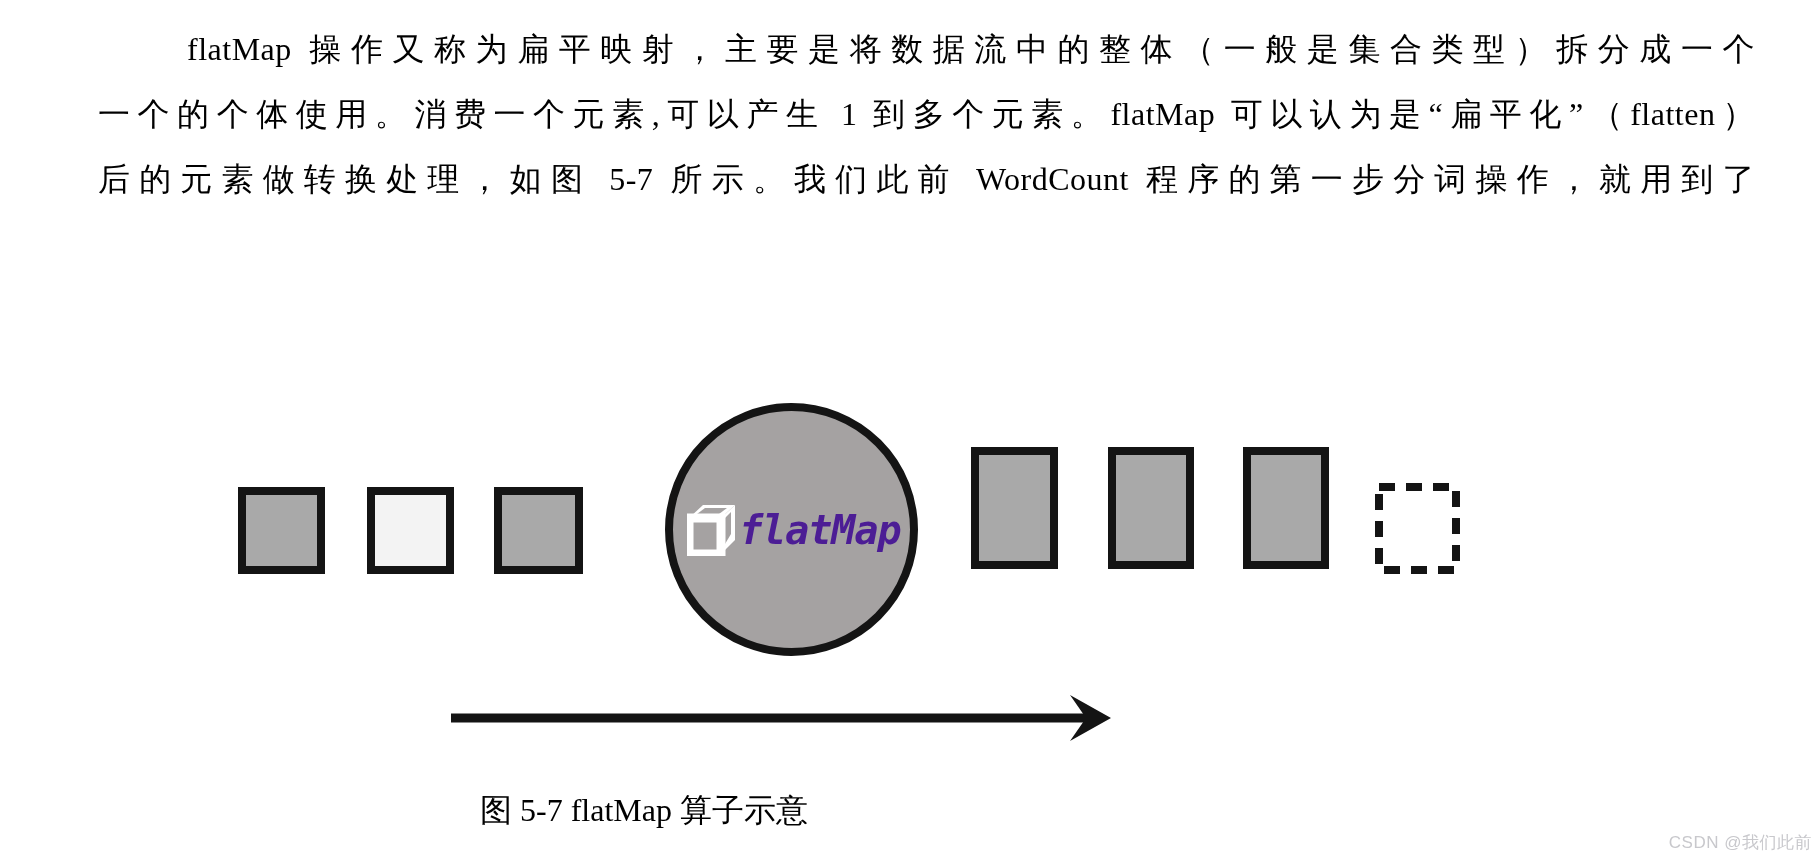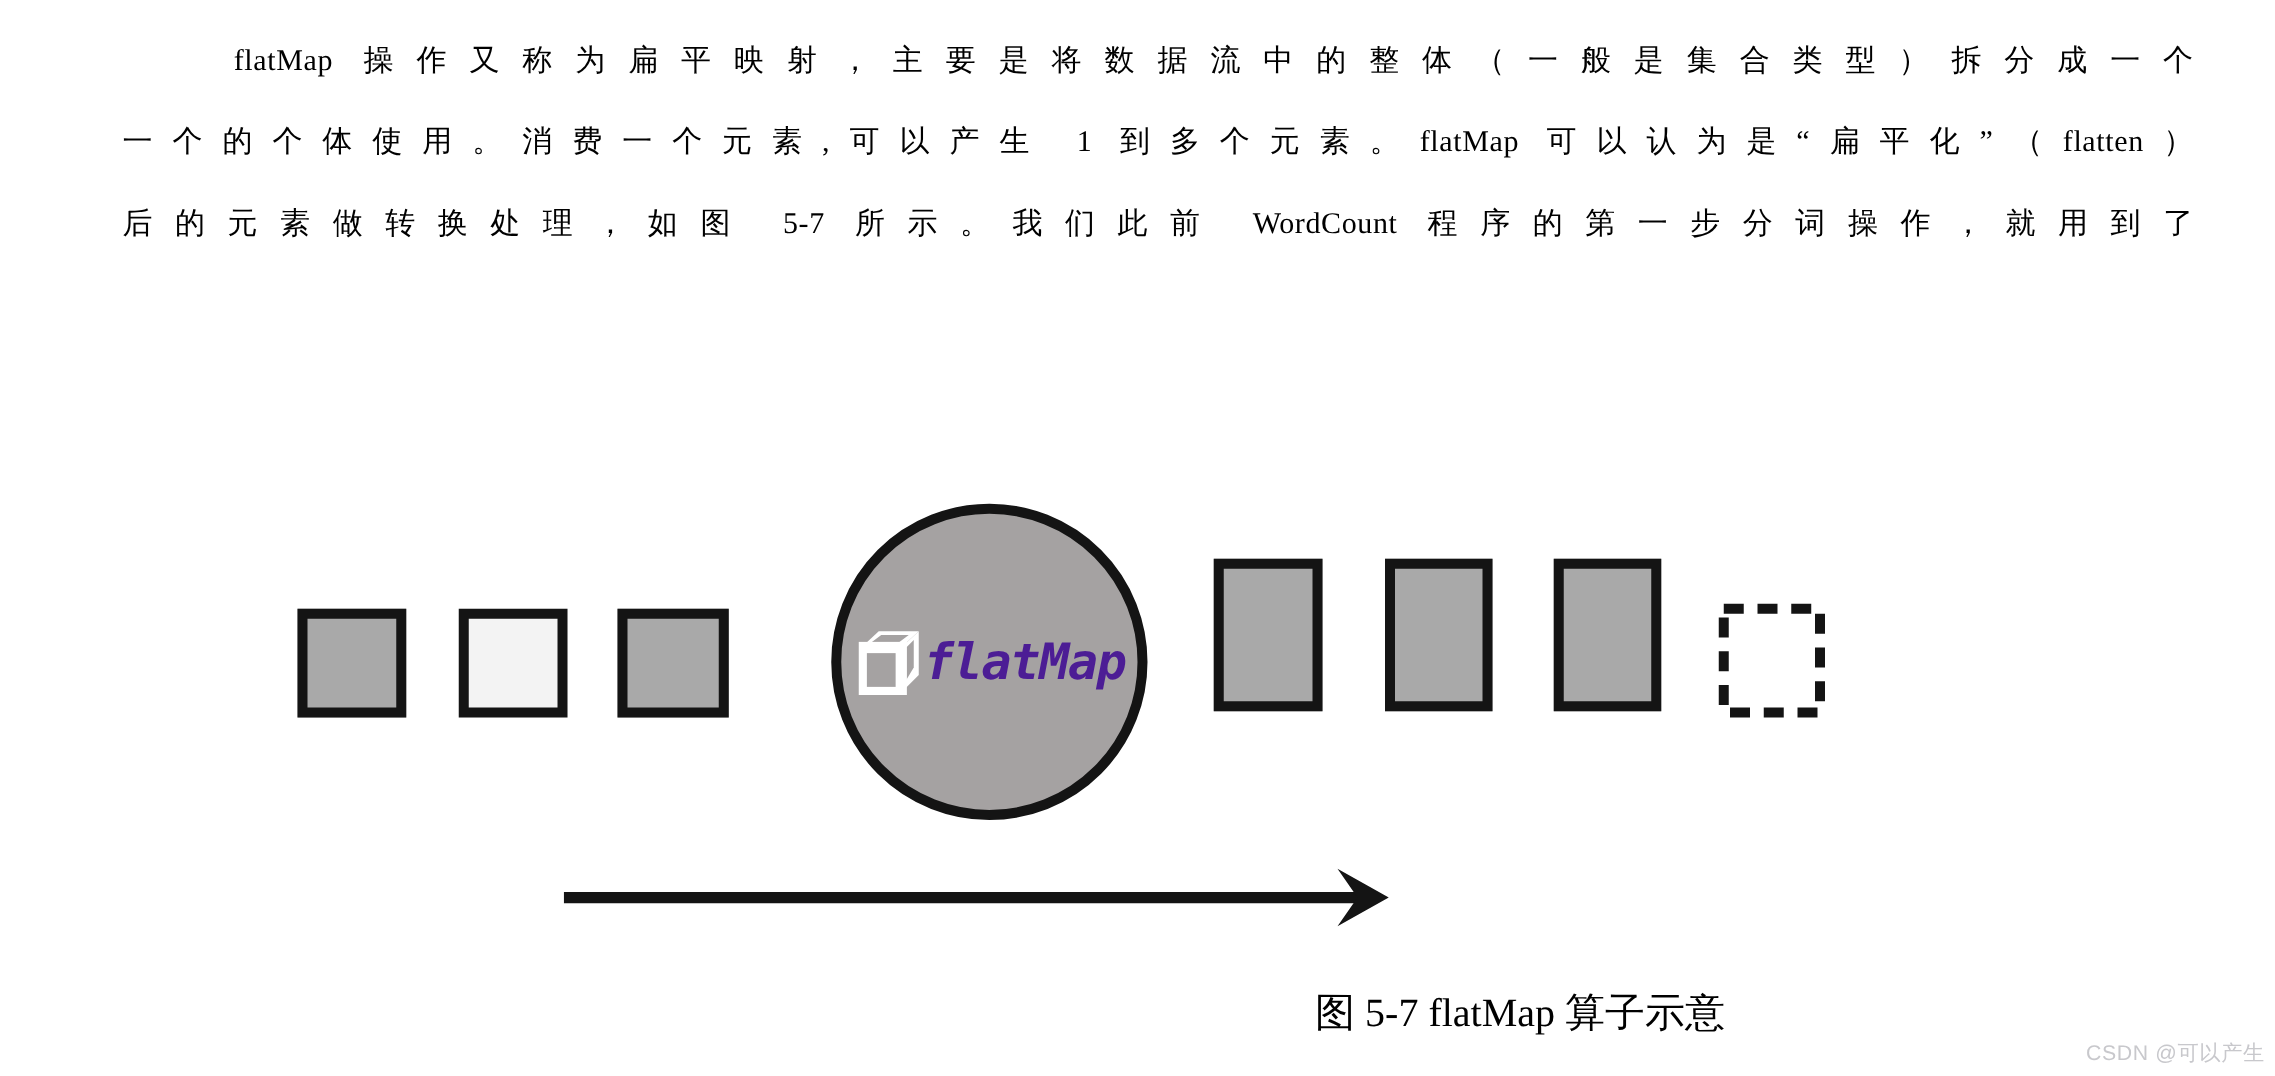--- a/index.html
+++ b/index.html
@@ -12,21 +12,21 @@
     font-family: "Liberation Serif", "DejaVu Serif", serif;
     color: #000000;
   }
 
   
   #paragraph {
     position: absolute;
     left: 98px;
     top: 17px;
     width: 1657px;
-    font-size: 24px;
+    font-size: 32px;
     line-height: 65px;
     letter-spacing: 0.5px;
   }
   .para-line { white-space: nowrap; }
   .para-line.justify {
     white-space: normal;
     text-align: justify;
     text-align-last: justify;
   }
   .para-line.indent { padding-left: 89px; }
@@ -70,21 +70,21 @@
     white-space: nowrap;
   }
   #cube-icon { flex: 0 0 auto; }
 
   #flow-arrow { position: absolute; left: 451px; top: 690px; }
 
   #figure-caption {
     position: absolute;
     left: 480px; top: 788px;
     width: 900px;
-    text-align: right;
+    text-align: left;
     font-size: 32px;
     line-height: 44px;
   }
 
   
   #watermark {
     position: absolute;
     right: 8px; top: 831px;
     font-family: "Liberation Sans", "DejaVu Sans", sans-serif;
     font-size: 17px;
@@ -128,15 +128,15 @@
     </svg>
 
     <svg id="flow-arrow" width="665" height="56" viewBox="0 0 665 56">
       <line x1="0" y1="28" x2="637" y2="28" stroke="#141414" stroke-width="9"></line>
       <polygon points="660,28 619,5 635,28 619,51" fill="#141414"></polygon>
     </svg>
 
     <div id="figure-caption">图 5-7 flatMap 算子示意</div>
   </div>
 
-  <div id="watermark" style="color: rgb(200, 200, 204);">CSDN @可以产生</div>
+  <div id="watermark" style="color: rgb(200, 200, 204);">CSDN @我们此前</div>
 
 </div>
 
 </body></html>

